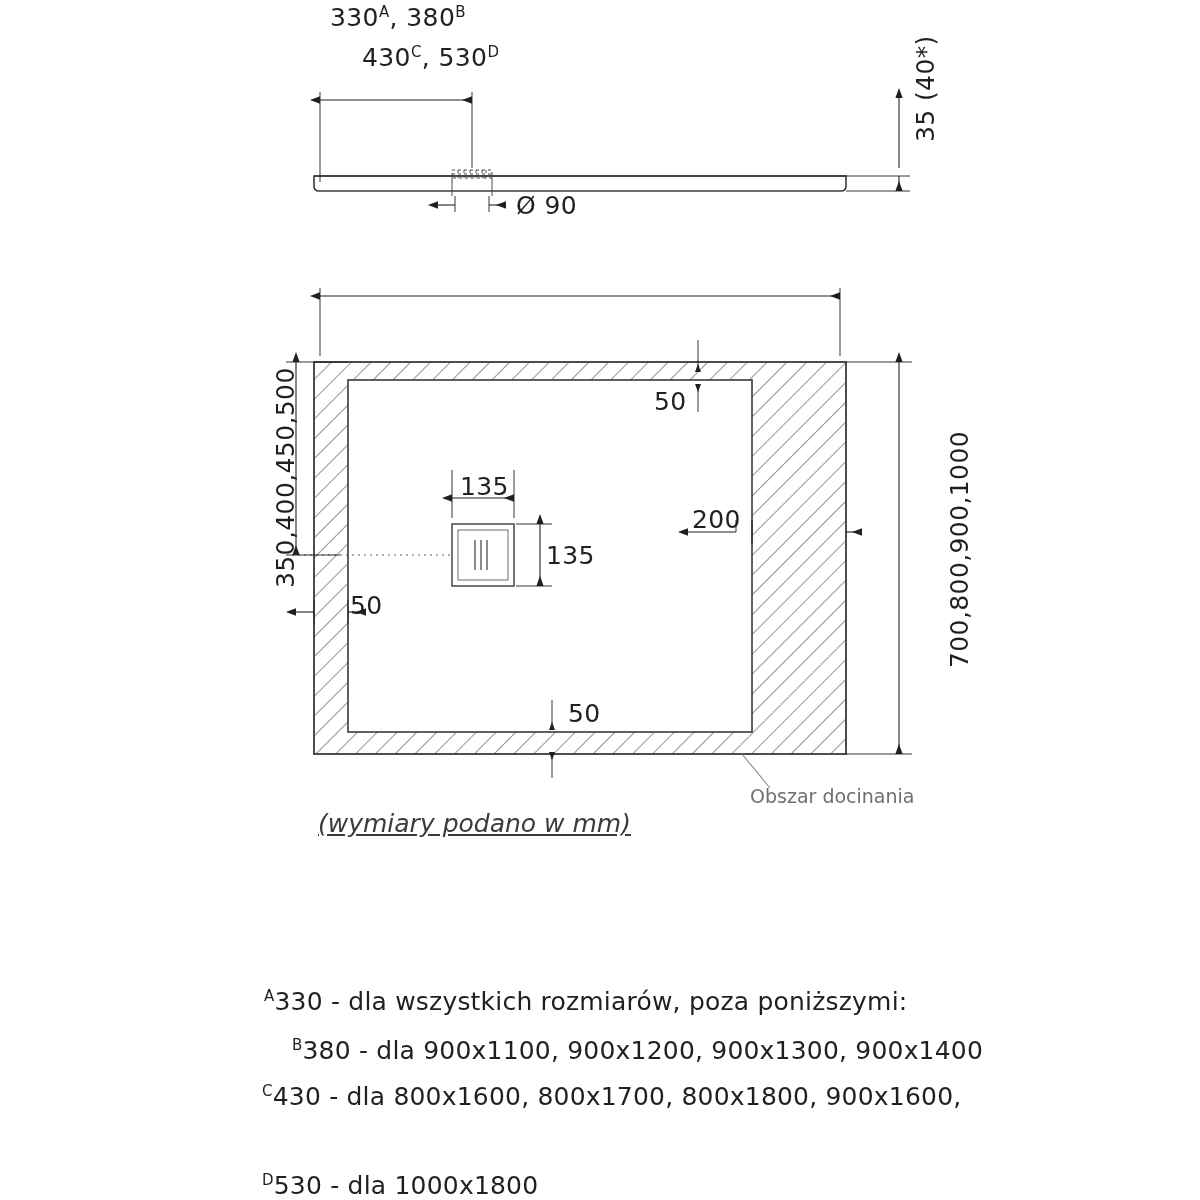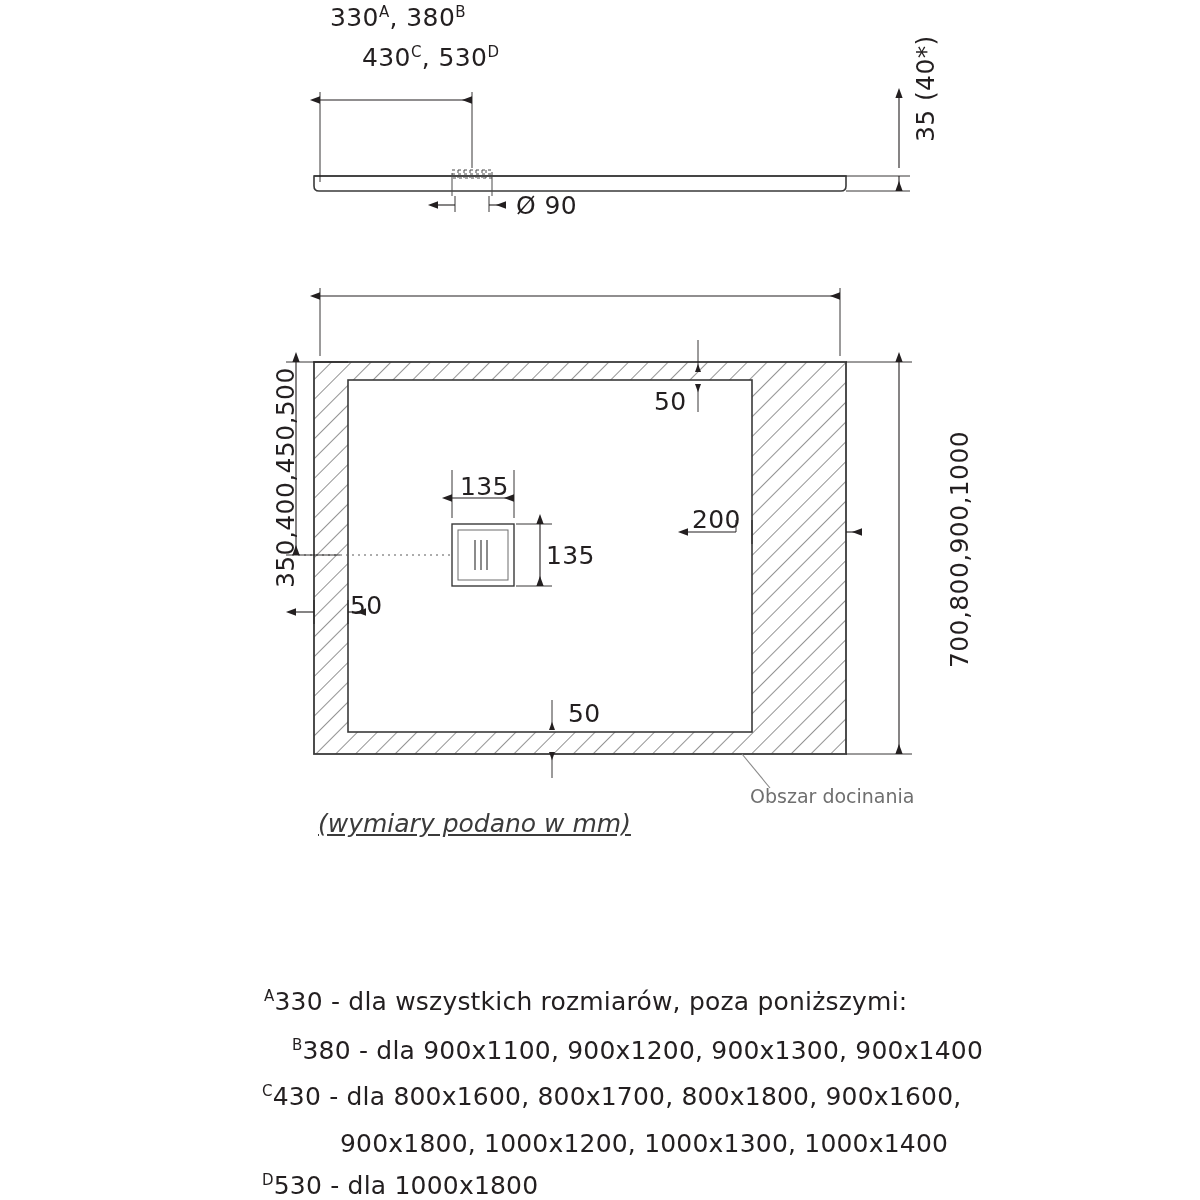--- a/index.html
+++ b/index.html
@@ -187,17 +187,16 @@
 
   <div class="lbl note" style="left:318px; top:810px;text-decoration:underline;">(wymiary podano w mm)</div>
 
 
   <div class="lbl footline" style="left:264px; top:988px;"><span class="sup">A</span><span>330</span><span> - dla wszystkich rozmiarów, poza poniższymi:</span></div>
 
   <div class="lbl footline" style="left:292px; top:1037px;"><span class="sup">B</span><span>380</span><span> - dla 900x1100, 900x1200, 900x1300, 900x1400</span></div>
 
   <div class="lbl footline" style="left:262px; top:1083px;"><span class="sup">C</span><span>430</span><span> - dla 800x1600, 800x1700, 800x1800, 900x1600,</span></div>
 
-  <div class="lbl footline" style="left:340px; top:1130px;">900x1800, 1000x1200, 1000x1300, 1000x1400</div>
 
   <div class="lbl footline" style="left:262px; top:1172px;"><span class="sup">D</span><span>530</span><span> - dla 1000x1800</span></div>
 
 </div>
 
 </body></html>

